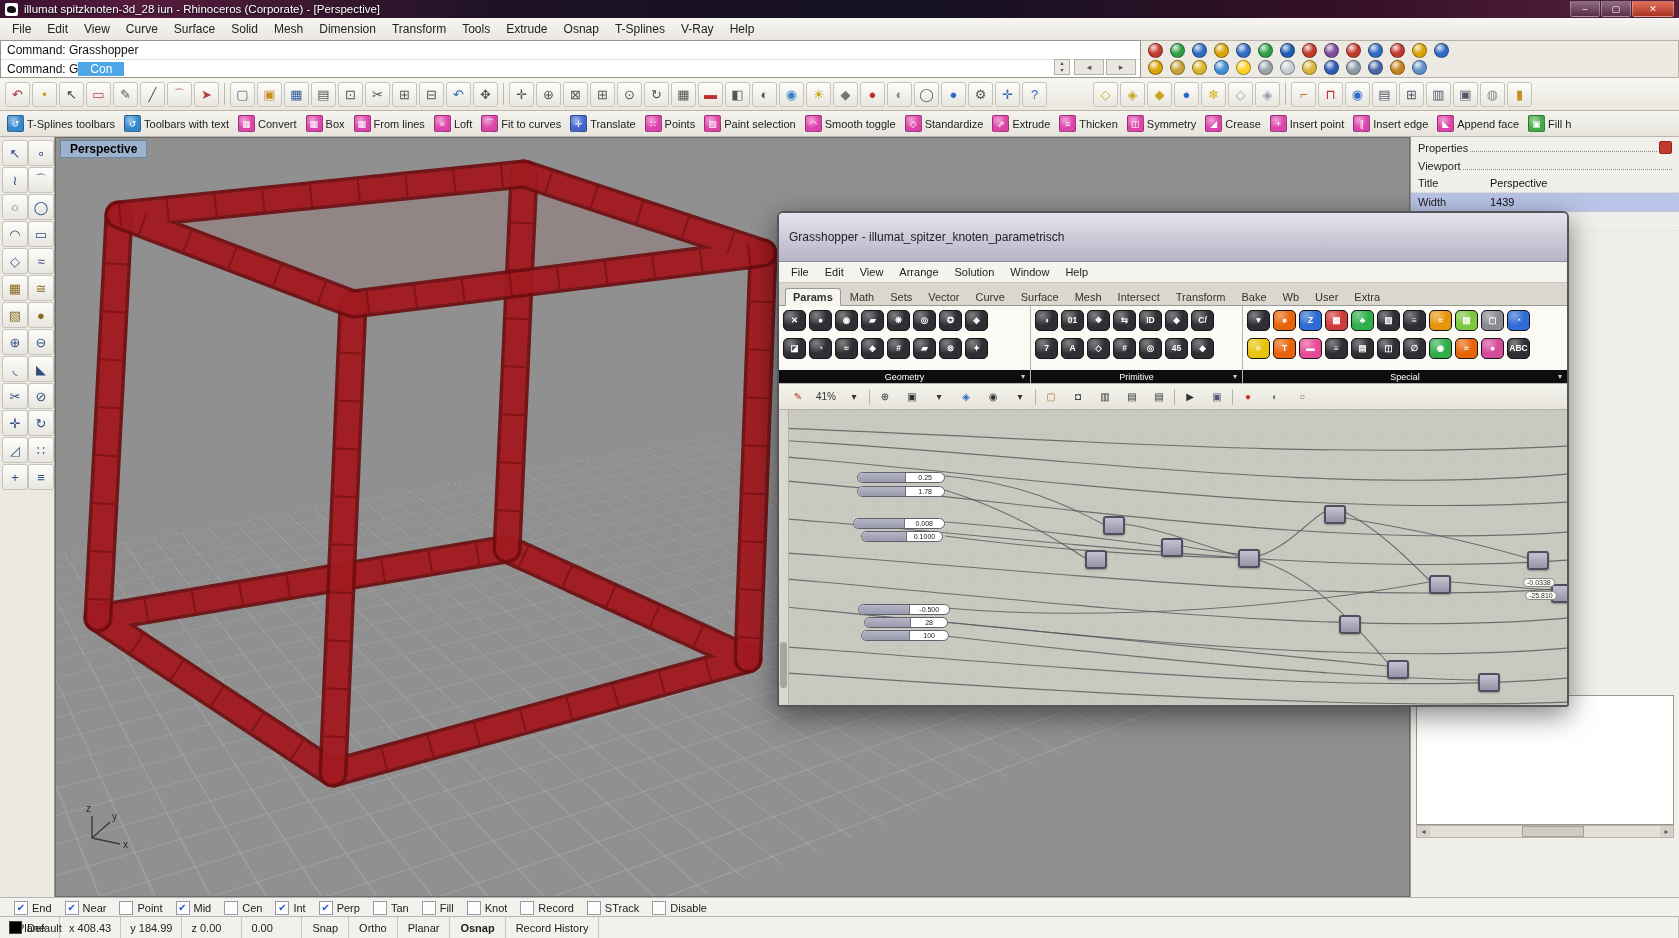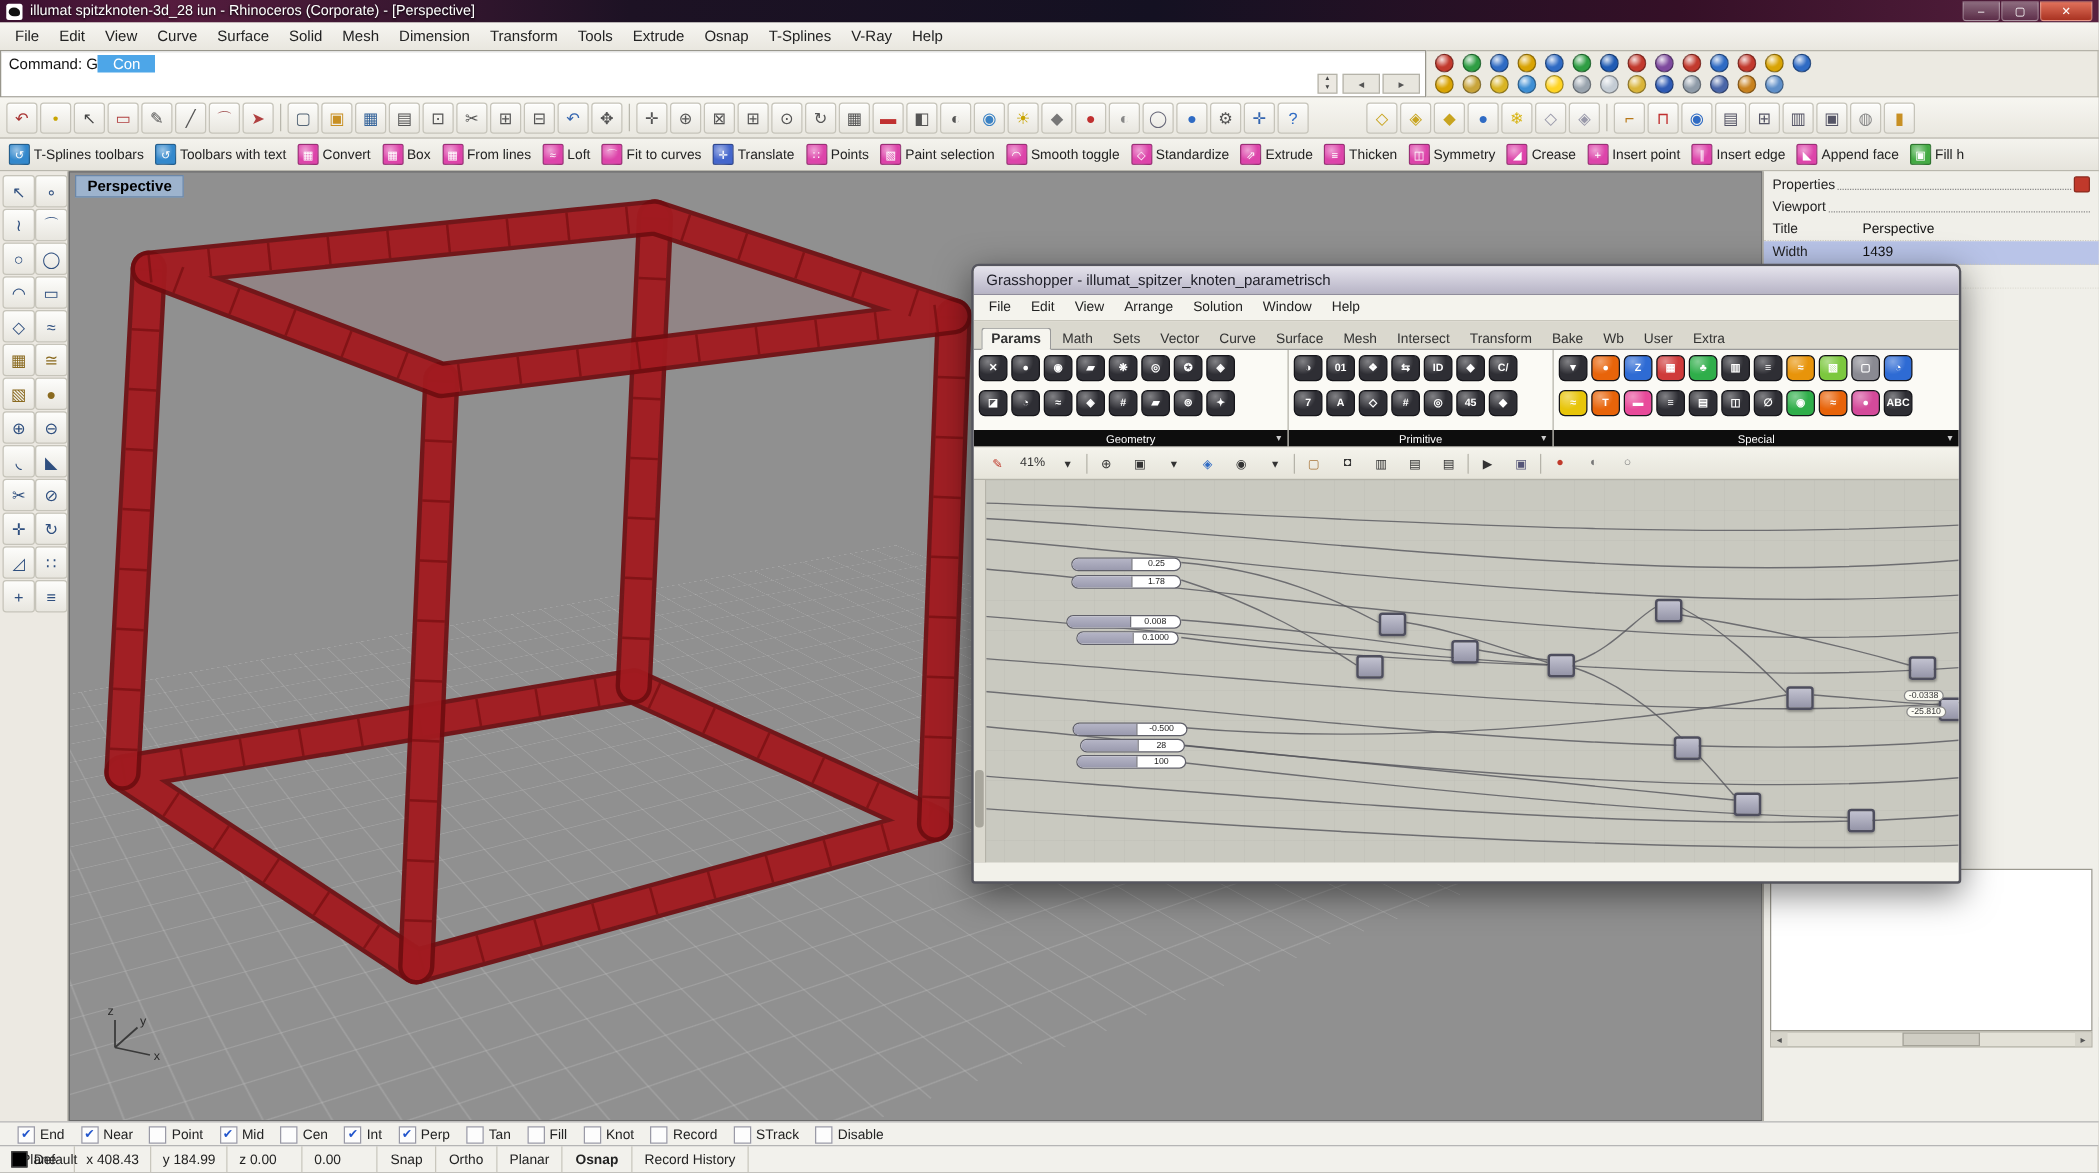--- a/index.html
+++ b/index.html
@@ -81,21 +81,21 @@
   .prop-row:last-child{opacity:.5}
   .white-box{position:absolute;left:5px;right:5px;top:558px;height:128px;background:#fff;border:1px solid #9a988e}
   .hscroll{position:absolute;left:5px;right:5px;top:688px;height:13px;display:flex;background:#e3e1d7;border:1px solid #b5b3a9;box-sizing:border-box}
   .hscroll .arr{width:13px;text-align:center;font-size:8px;line-height:11px;color:#555;background:#d6d4ca}
   .hscroll .track{flex:1;position:relative}
   .hscroll .thumb{position:absolute;left:40%;width:60px;top:0;bottom:0;background:#cfcdc3;border:1px solid #a5a399}
   
   #gh{position:absolute;left:777px;top:211px;width:792px;height:496px;z-index:50;background:#f2f1ea;
     border:2px solid #55555e;border-radius:6px 6px 3px 3px;box-shadow:0 8px 28px rgba(0,0,0,.5);overflow:hidden;box-sizing:border-box}
   .gh-title{height:22px;background:linear-gradient(#e5e3ec,#b7b4c6);border-bottom:1px solid #8f8c9c;
-    display:flex;align-items:center;padding:0 10px;font-size:12px;color:#1d1d26}
+    display:flex;align-items:center;padding:13px 10px;font-size:12px;color:#1d1d26}
   .gh-menu{height:20px;background:#f4f3ed;border-bottom:1px solid #c9c7bd;display:flex;align-items:center;padding:0 4px}
   .gh-menu-item{padding:2px 8px;font-size:11px;color:#222}
   .gh-tabs{height:22px;background:#dad8ce;border-bottom:1px solid #999;display:flex;align-items:flex-end;gap:2px;padding:0 6px}
   .gh-tab{padding:2px 7px;font-size:11px;color:#333}
   .gh-tab.active{background:#f6f5ef;border:1px solid #999;border-bottom:1px solid #f6f5ef;border-radius:3px 3px 0 0;font-weight:bold;margin-bottom:-1px}
   .gh-ribbon{height:78px;background:#fbfaf5;border-bottom:1px solid #b5b3a9;display:flex;box-sizing:border-box}
   .gh-group{display:flex;flex-direction:column;border-right:1px solid #b5b3a9;width:252px;box-sizing:border-box}
   .gh-group.w2{width:212px}
   .gh-group.flex1{flex:1;border-right:none}
   .gh-row{height:26px;display:flex;align-items:center;gap:3px;padding:1px 4px}
@@ -174,20 +174,21 @@
       <span class="menu-item">Tools</span>
       <span class="menu-item">Extrude</span>
       <span class="menu-item">Osnap</span>
       <span class="menu-item">T-Splines</span>
       <span class="menu-item">V-Ray</span>
       <span class="menu-item">Help</span>
     </div>
 
   <div id="cmdarea">
     <div class="cmd-left">
+      <div class="cmd-line"><span>Command: Grasshopper</span></div>
       <div class="cmd-line cur"><span>Command: G</span><span class="sel">Con</span></div>
       <div class="cmd-spin">
           <span>▴</span>
           <span>▾</span>
         </div>
       <div class="cmd-nav">
         <span class="nv">◂</span>
         <span class="nv">▸</span>
       </div>
     </div>

